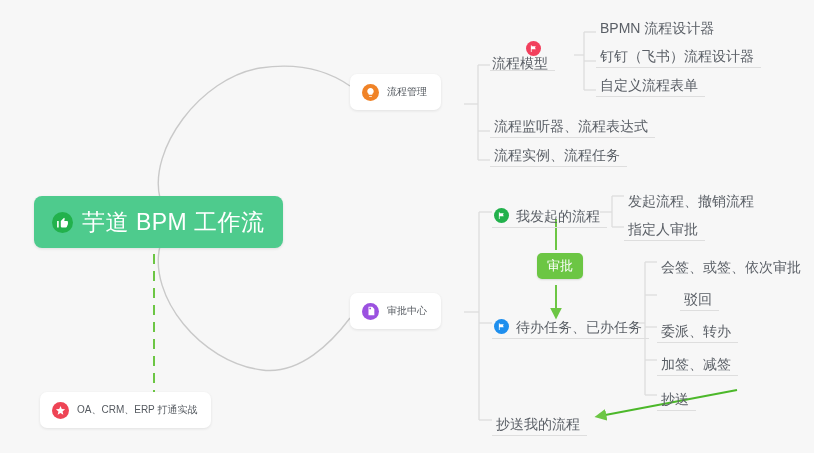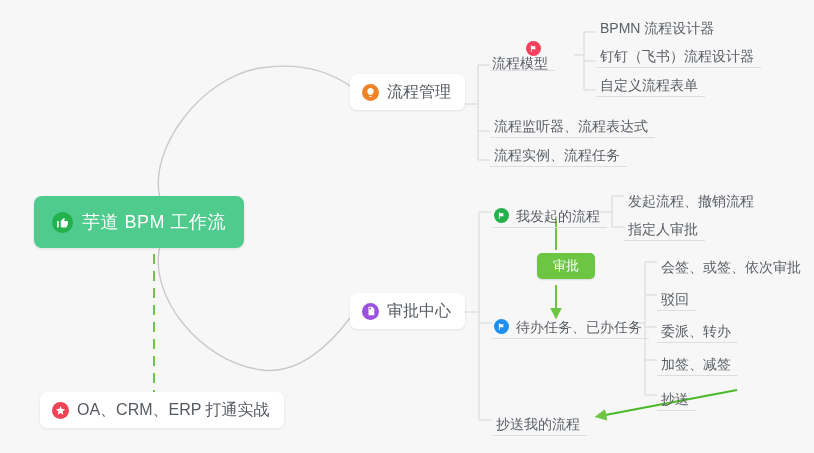--- a/index.html
+++ b/index.html
@@ -28,55 +28,55 @@
   
   .root {
     background: #4ECB8D;
     border-radius: 8px;
     padding: 0 18px;
     height: 52px;
     box-shadow: 0 1px 3px rgba(0,0,0,.10);
   }
   .root .label {
     color: #ffffff;
-    font-size: 18px;
+    font-size: 23px;
     letter-spacing: .5px;
   }
   
   .card {
     background: #ffffff;
     border-radius: 7px;
     height: 36px;
     padding: 0 14px 0 12px;
     box-shadow: 0 1px 3px rgba(0,0,0,.09);
   }
   .card .label {
     color: #555a60;
-    font-size: 16px;
+    font-size: 10px;
   }
   
   .leaf {
     height: 30px;
     padding: 0 7px 0 4px;
     border-bottom: 1px solid #dedede;
     align-items: flex-end;
     padding-bottom: 4px;
   }
   .leaf .label {
     color: #5a5f66;
     font-size: 14px;
     line-height: 1;
   }
   .leaf.with-icon { padding-left: 2px; }
   
   .pill {
     background: #6CC644;
     border-radius: 5px;
     height: 26px;
-    padding: 0 16px;
+    padding: 0 10px;
     box-shadow: 0 1px 2px rgba(0,0,0,.12);
   }
   .pill .label { color: #ffffff; font-size: 13px; }
   
   .icon {
     width: 17px; height: 17px;
     border-radius: 50%;
     margin-right: 8px;
     flex: 0 0 auto;
     display: flex; align-items: center; justify-content: center;
@@ -225,21 +225,21 @@
       <svg width="9" height="9" viewBox="0 0 24 24" fill="#ffffff">
         <path d="M5 3v18h2v-7h11l-2-4 2-4H7V3H5z"></path>
       </svg>
     </span>
     <span class="label">待办任务、已办任务</span>
   </div>
 
   <div class="node leaf" style="left:657px; top:248px; border-bottom:none;">
     <span class="label">会签、或签、依次审批</span>
   </div>
-  <div class="node leaf" style="left:657px; top:281px;justify-content:flex-end;">
+  <div class="node leaf" style="left:680px; top:281px;justify-content:flex-end;">
     <span class="label">驳回</span>
   </div>
   <div class="node leaf" style="left:657px; top:313px;align-items:flex-end;">
     <span class="label">委派、转办</span>
   </div>
   <div class="node leaf" style="left:657px; top:346px;">
     <span class="label">加签、减签</span>
   </div>
   <div class="node leaf" style="left:657px; top:381px;">
     <span class="label">抄送</span>

